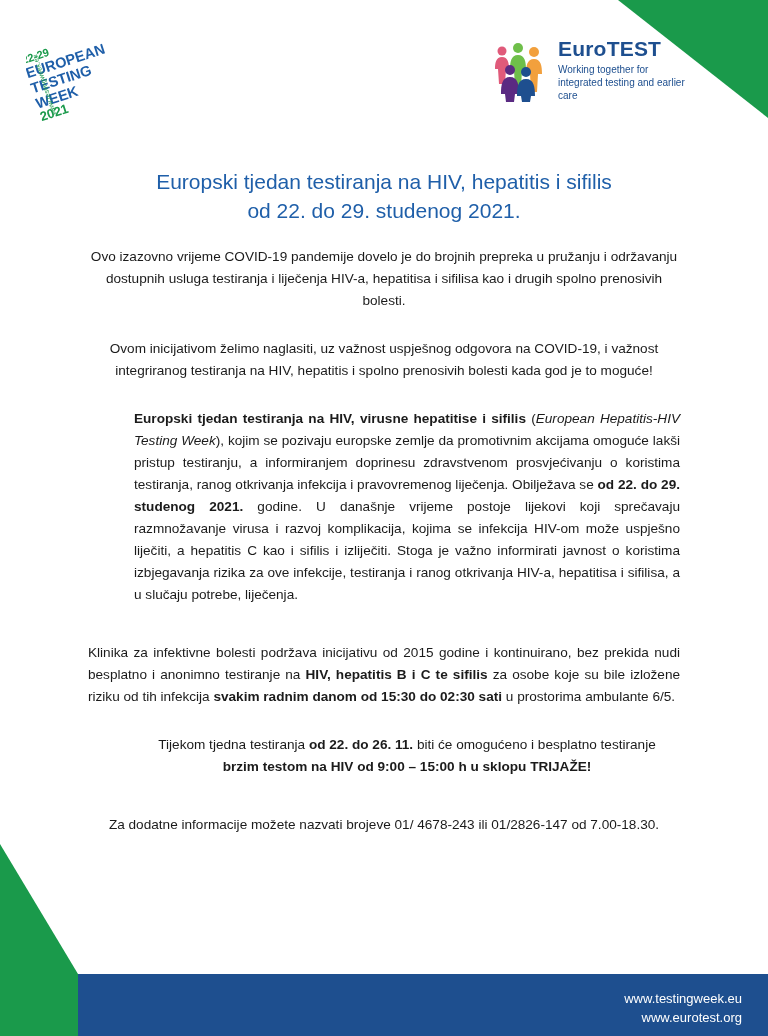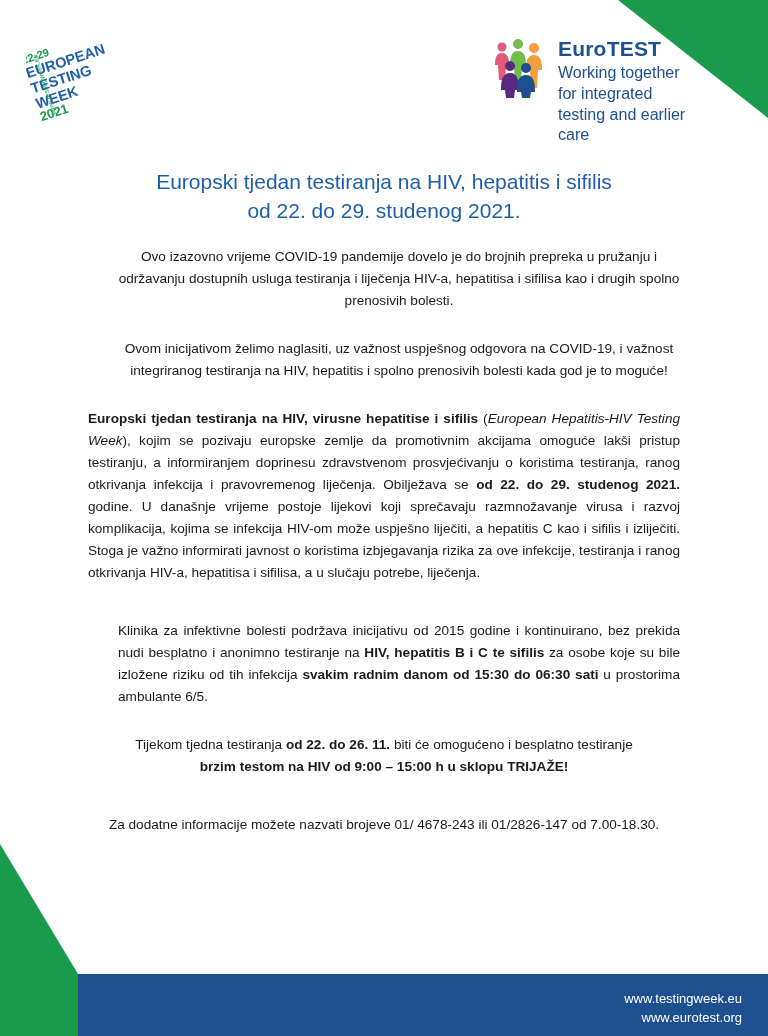--- a/index.html
+++ b/index.html
@@ -62,34 +62,34 @@
     left: 26px;
     top: 28px;
     width: 130px;
     height: 108px;
   }
   .eurotest-logo {
     position: absolute;
     right: 80px;
     top: 38px;
     display: flex;
-    align-items: flex-start;
+    align-items: flex-end;
     gap: 10px;
   }
   .eurotest-text .et-name {
     font-size: 21px;
     font-weight: bold;
     color: #1e4f8f;
     letter-spacing: .2px;
     line-height: 1;
     margin-bottom: 4px;
   }
   .eurotest-text .et-name .et-blue { color:#1e4f8f; }
   .eurotest-text .et-tag {
-    font-size: 16px;
+    font-size: 10px;
     color: #1e4f8f;
     line-height: 1.3;
     max-width: 130px;
   }
 
   
   .page {
     position: absolute;
     left: 0; top: 0;
     width: 768px;
@@ -113,22 +113,22 @@
     width: 592px;
     color: #1b1b1b;
     font-size: 13.6px;
     line-height: 1.62;
   }
   p { margin: 0 0 14px 0; }
   .center { text-align: center; }
   .justify { text-align: justify; }
   .bold { font-weight: bold; text-align: center; }
   .italic { font-style: italic; }
-  .gap-lg { margin-bottom: 26px; margin-left: 30px; }
-  .gap-xl { margin-bottom: 36px; }
+  .gap-lg { margin-bottom: 26px; }
+  .gap-xl { margin-bottom: 36px; margin-left: 46px; }
   .small-note { text-align: center; }
 </style>
 </head>
 <body>
 
 <div class="page">
 
   <div class="corner-green-tr"></div>
   <div class="corner-green-bl"></div>
 
@@ -176,21 +176,21 @@
 
     <p class="center gap-lg">Ovo izazovno vrijeme COVID-19 pandemije dovelo je do brojnih prepreka u pružanju i održavanju dostupnih usluga testiranja i liječenja HIV-a, hepatitisa i sifilisa kao i drugih spolno prenosivih bolesti.</p>
 
     <p class="center gap-lg">Ovom inicijativom želimo naglasiti, uz važnost uspješnog odgovora na COVID-19, i važnost integriranog testiranja na HIV, hepatitis i spolno prenosivih bolesti kada god je to moguće!</p>
 
     <p class="justify gap-xl">
       <span class="bold">Europski tjedan testiranja na HIV, virusne hepatitise i sifilis</span><span> (</span><span class="italic">European Hepatitis-HIV Testing Week</span><span>)</span><span>, kojim se pozivaju europske zemlje da promotivnim akcijama omoguće lakši pristup testiranju, a informiranjem doprinesu zdravstvenom prosvjećivanju o koristima testiranja, ranog otkrivanja infekcija i pravovremenog liječenja. Obilježava se </span><span class="bold">od 22. do 29. studenog 2021.</span><span> godine. U današnje vrijeme postoje lijekovi koji sprečavaju razmnožavanje virusa i razvoj komplikacija, kojima se infekcija HIV-om može uspješno liječiti, a hepatitis C kao i sifilis i izliječiti. Stoga je važno informirati javnost o koristima izbjegavanja rizika za ove infekcije, testiranja i ranog otkrivanja HIV-a, hepatitisa i sifilisa, a u slučaju potrebe, liječenja.</span>
     </p>
 
     <p class="justify gap-lg">
-      <span>Klinika za infektivne bolesti podržava inicijativu od 2015 godine i kontinuirano, bez prekida nudi besplatno i anonimno testiranje na </span><span class="bold">HIV, hepatitis B i C te sifilis</span><span> za osobe koje su bile izložene riziku od tih infekcija </span><span class="bold">svakim radnim danom od 15:30 do 06:30 sati</span><span> u prostorima ambulante 6/5.</span>
+      <span>Klinika za infektivne bolesti podržava inicijativu od 2015 godine i kontinuirano, bez prekida nudi besplatno i anonimno testiranje na </span><span class="bold">HIV, hepatitis B i C te sifilis</span><span> za osobe koje su bile izložene riziku od tih infekcija </span><span class="bold">svakim radnim danom od 15:30 do 02:30 sati</span><span> u prostorima ambulante 6/5.</span>
     </p>
 
     <p class="center gap-xl">
       <span>Tijekom tjedna testiranja </span><span class="bold">od 22. do 26. 11.</span><span> biti će omogućeno i besplatno testiranje</span><br>
       <span class="bold">brzim testom na HIV od 9:00 – 15:00 h u sklopu TRIJAŽE!</span>
     </p>
 
     <p class="small-note" style="">Za dodatne informacije možete nazvati brojeve 01/ 4678-243 ili 01/2826-147 od 7.00-18.30.</p>
   </div>
 

